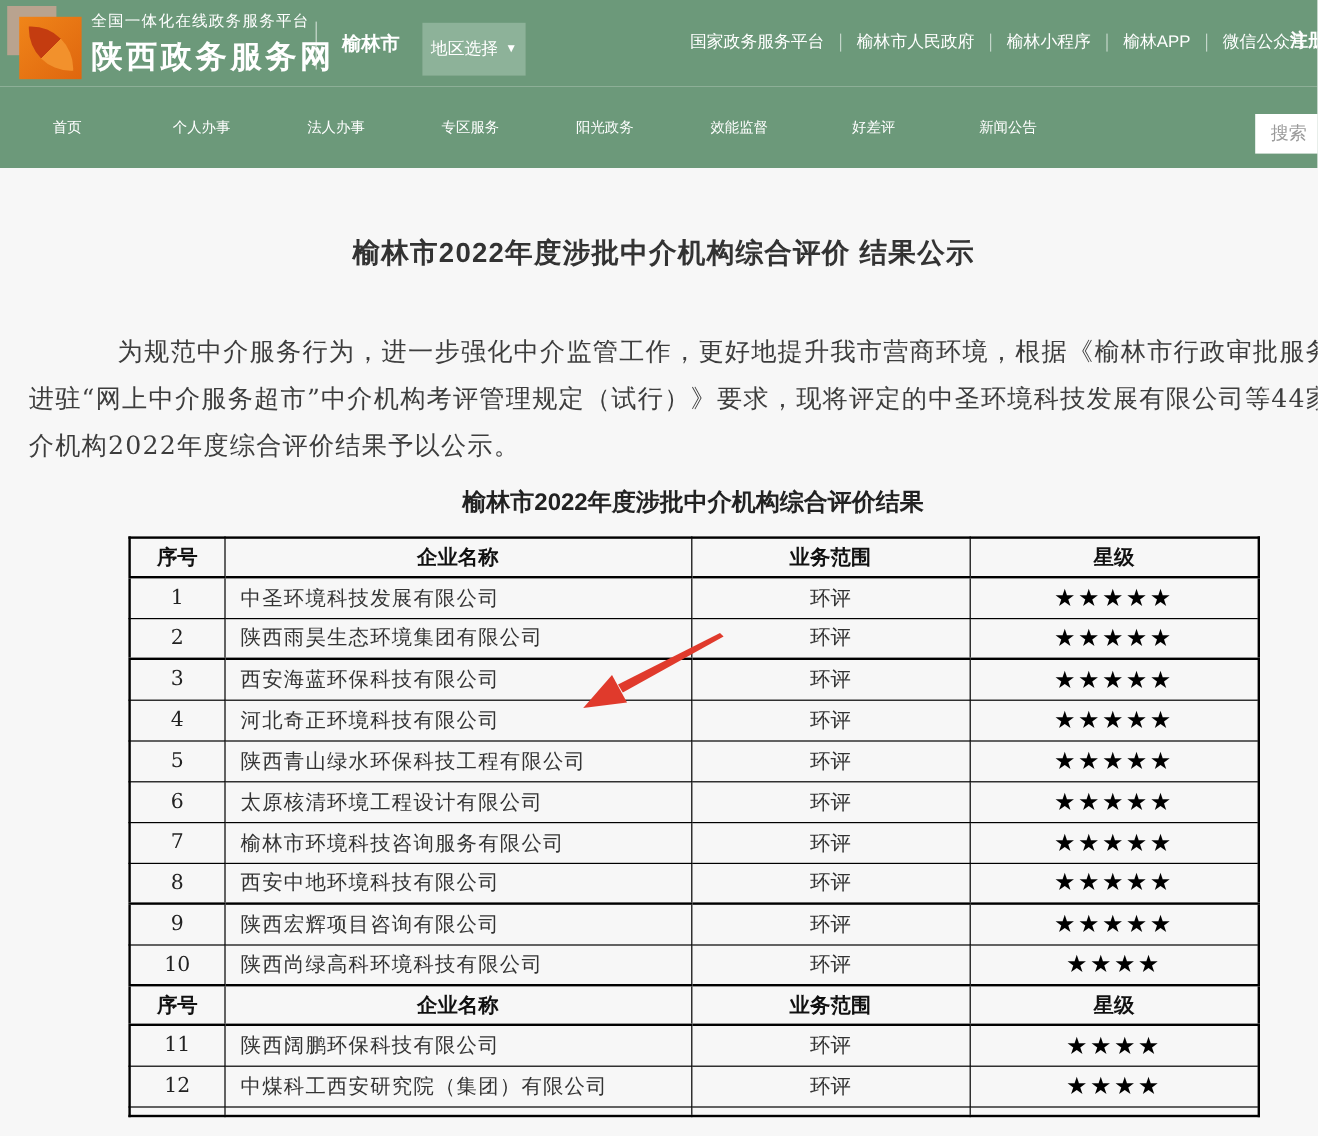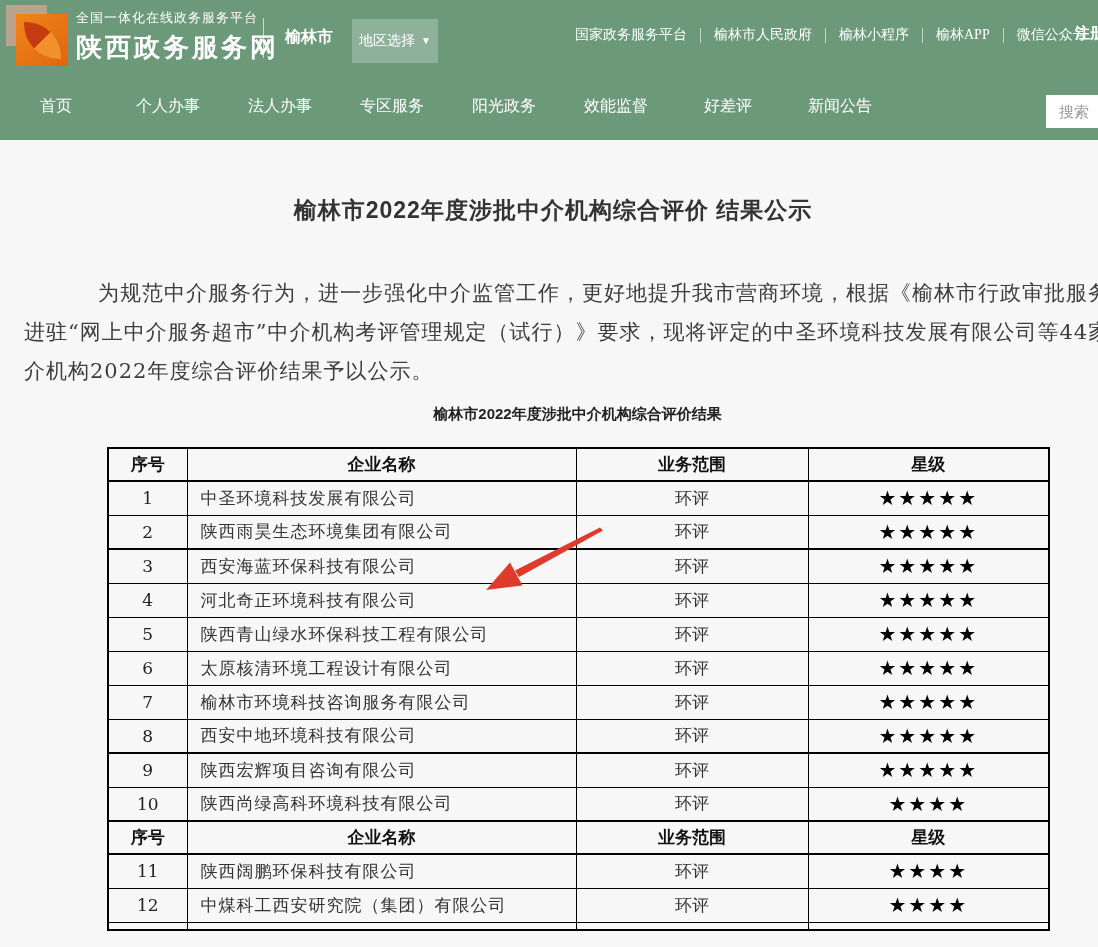--- a/index.html
+++ b/index.html
@@ -24,46 +24,46 @@
                 background:linear-gradient(135deg,#c43c10 50%,#f2912c 50%); }
   .brand { position:absolute; left:76px; top:9px; color:#fff; }
   .brand .small { font-size:13px; letter-spacing:1px; }
   .brand .big { font-size:26px; font-weight:bold; letter-spacing:3px; margin-top:3px; }
   .vline { position:absolute; left:263px; top:18px; width:1px; height:40px; background:rgba(255,255,255,.65); }
   .city { position:absolute; left:285px; top:27px; color:#fff; font-size:16px; font-weight:bold; }
   .region-btn { position:absolute; left:352px; top:19px; width:86px; height:44px;
                 background:var(--btn-green); color:#fff; font-size:14px;
                 display:flex; align-items:center; justify-content:center; gap:6px; cursor:pointer; }
   .region-btn .caret { font-size:10px; line-height:1; }
-  .top-links { position:absolute; left:575px; top:26px; display:flex; align-items:center;font-family:Liberation Serif, serif; }
+  .top-links { position:absolute; left:575px; top:26px; display:flex; align-items:center; }
   .top-links a { color:#fff; font-size:14px; text-decoration:none; white-space:nowrap; cursor:pointer; }
   .top-links .sep { width:1px; height:15px; background:rgba(255,255,255,.6); margin:0 13px; }
   .register { position:absolute; left:1075px; top:24px; color:#fff; font-size:15px; font-weight:bold; white-space:nowrap; cursor:pointer; }
 
   
   .navbar { position:absolute; top:72px; left:0; width:1098px; height:68px; background:var(--brand-green); }
   .nav-items { display:flex; height:100%; align-items:center; list-style:none; }
-  .nav-items li { width:112px; text-align:center; color:#fff; font-size:16px; cursor:pointer; white-space:nowrap; }
+  .nav-items li { width:112px; text-align:center; color:#fff; font-size:12px; cursor:pointer; white-space:nowrap; }
   .search-box { position:absolute; left:1046px; top:23px; width:140px; height:33px;
                 background:#fff; border:none; outline:none; padding-left:13px;
                 font-size:15px; color:#333; font-family:"Liberation Sans",sans-serif; }
   .search-box::placeholder { color:#9a9a9a; }
 
   
   .content { position:absolute; top:155px; left:0; width:1098px; height:807px; background:#f7f7f7; }
   .page-title { position:absolute; top:40px; left:0; width:1106px; text-align:center;
                 font-size:23px; font-weight:bold; color:#333; letter-spacing:1px; }
   .para-line { position:absolute; left:24px; width:1200px; white-space:nowrap; overflow:hidden;
                font-family:"DejaVu Serif","Liberation Serif",serif;
                font-size:21px; color:#3d3d3d; letter-spacing:1px; line-height:24px; }
   .para-line.l1 { top:126px; text-indent:74px; }
   .para-line.l2 { top:165px; }
   .para-line.l3 { top:204px; }
   .table-caption { position:absolute; top:250px; left:107px; width:941px; text-align:center;
-                   font-size:15px; font-weight:bold; color:#222; }
+                   font-size:20px; font-weight:bold; color:#222; }
 
   
   .tbl-wrap { position:absolute; top:292px; left:107px; }
   table { border-collapse:collapse; table-layout:fixed; width:941px; background:#f7f7f7; }
   td { border:1px solid #000; vertical-align:middle; overflow:hidden; }
   table { border:2px solid #000; }
   tr { height:34px; }
   tr.thead-row { height:33px;border-radius:10px; }
   tr.thead-row td { font-size:17px; font-weight:bold; text-align:center; color:#111;
                     font-family:"Liberation Sans",sans-serif; }

